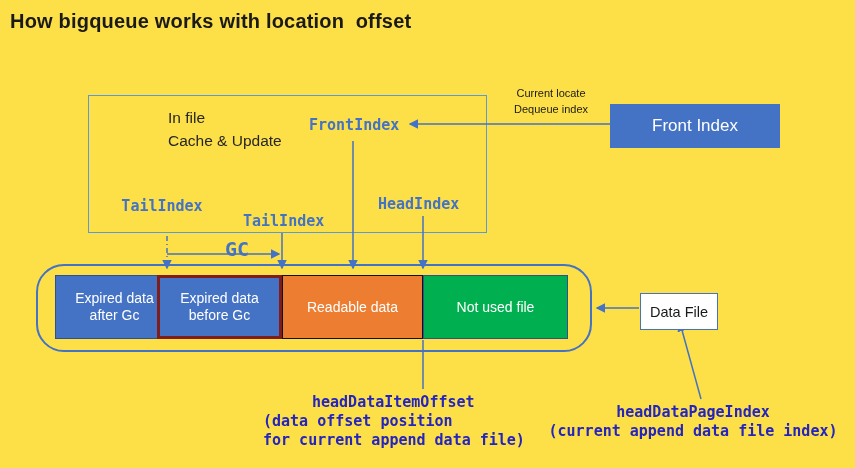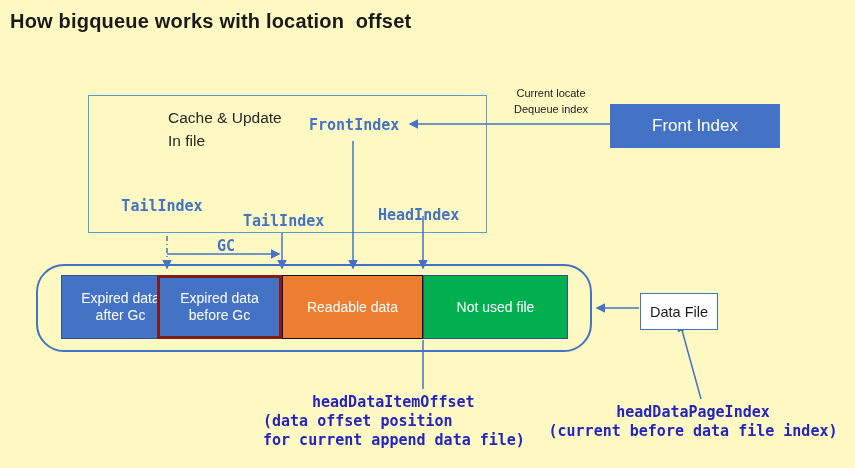--- a/index.html
+++ b/index.html
@@ -1,21 +1,21 @@
 <!DOCTYPE html>
 <html><head>
 <meta charset="utf-8">
 <style>
   * { margin: 0; padding: 0; box-sizing: border-box; }
   html, body { background: #ffffff; }
   #stage {
     position: relative;
     width: 855px;
     height: 468px;
-    background: #fef9c3;
+    background: #fde047;
     font-family: "Liberation Sans", sans-serif;
     overflow: hidden;
   }
   .abs { position: absolute; }
 
   #title {
     left: 10px; top: 10px;
     font-size: 20px;
     font-weight: bold;
     color: #1a1a1a;
@@ -42,22 +42,22 @@
     font-family: "DejaVu Sans Mono", "Liberation Mono", monospace;
     font-weight: 600;
     color: #4472C4;
     font-size: 15px;
     white-space: nowrap;
     z-index: 2;
   }
   #front-index-label { left: 309px; top: 116px; font-size: 15px; }
   #tail-index-before { left: 100px; top: 197px; width: 124px; text-align: center; line-height: 18px; white-space: normal; }
   #tail-index-label  { left: 243px; top: 212px; }
-  #head-index-label  { left: 378px; top: 195px; margin-top: 11px; }
-  #gc-label          { left: 217px; top: 237px; font-size: 15px; }
+  #head-index-label  { left: 378px; top: 195px; }
+  #gc-label          { left: 225px; top: 237px; font-size: 20px; }
 
   
   #front-index-box {
     left: 610px; top: 104px; width: 170px; height: 44px;
     background: #4472C4;
     color: #ffffff; font-size: 17px;
     display: flex; align-items: center; justify-content: center;
     z-index: 2;
   }
   #current-locate {
@@ -75,21 +75,21 @@
     z-index: 0;
   }
   .segment {
     top: 275px; height: 64px;
     display: flex; align-items: center; justify-content: center;
     text-align: center;
     color: #ffffff; font-size: 14px; line-height: 17px;
     z-index: 2;
     padding: 0 4px;
   }
-  #seg-0 { left: 61px;  width: 119px; border: 1px solid #2F528F; }
+  #seg-0 { left: 55px;  width: 119px; border: 1px solid #2F528F; }
   #seg-1 { left: 157px; width: 125px; border: 3px solid #7f1d1d; }
   #seg-2 { left: 282px; width: 141px; border: 1px solid #111111; }
   #seg-3 { left: 423px; width: 145px; border: 1px solid #2F528F; }
 
   
   #data-file-box {
     left: 640px; top: 293px; width: 78px; height: 37px;
     background: #ffffff;
     border: 1.5px solid #4472C4;
     color: #1a1a1a; font-size: 14.5px;
@@ -132,22 +132,22 @@
       <path d="M167,236 L167,268" stroke-dasharray="5 3 1 3" marker-end="url(#arr)"></path>
       <path d="M167,254 L279,254" marker-end="url(#arr)"></path>
       <path d="M639,308 L597,308" marker-end="url(#arr)"></path>
       <path d="M701,399 L680,323" marker-end="url(#arr)"></path>
       <path d="M423,340 L423,389"></path>
     </g>
   </svg>
 
   <div id="cache-box" class="abs"></div>
   <div id="cache-label" class="abs">
+    <div>In file</div>
     <div>Cache &amp; Update</div>
-    <div>In file</div>
   </div>
 
   <div id="front-index-label" class="abs mono-label">FrontIndex</div>
 
   <div id="tail-index-before" class="abs mono-label">
     <div>TailIndex</div>
   </div>
 
   <div id="tail-index-label" class="abs mono-label">TailIndex</div>
 
@@ -171,16 +171,16 @@
   <div id="data-file-box" class="abs">Data File</div>
 
   <div id="item-offset-block" class="abs navy-block">
     <div class="l1">headDataItemOffset</div>
     <div>(data offset position</div>
     <div>for current append data file)</div>
   </div>
 
   <div id="page-index-block" class="abs navy-block">
     <div>headDataPageIndex</div>
-    <div>(current before data file index)</div>
+    <div>(current append data file index)</div>
   </div>
 
 </div>
 
 </body></html>

